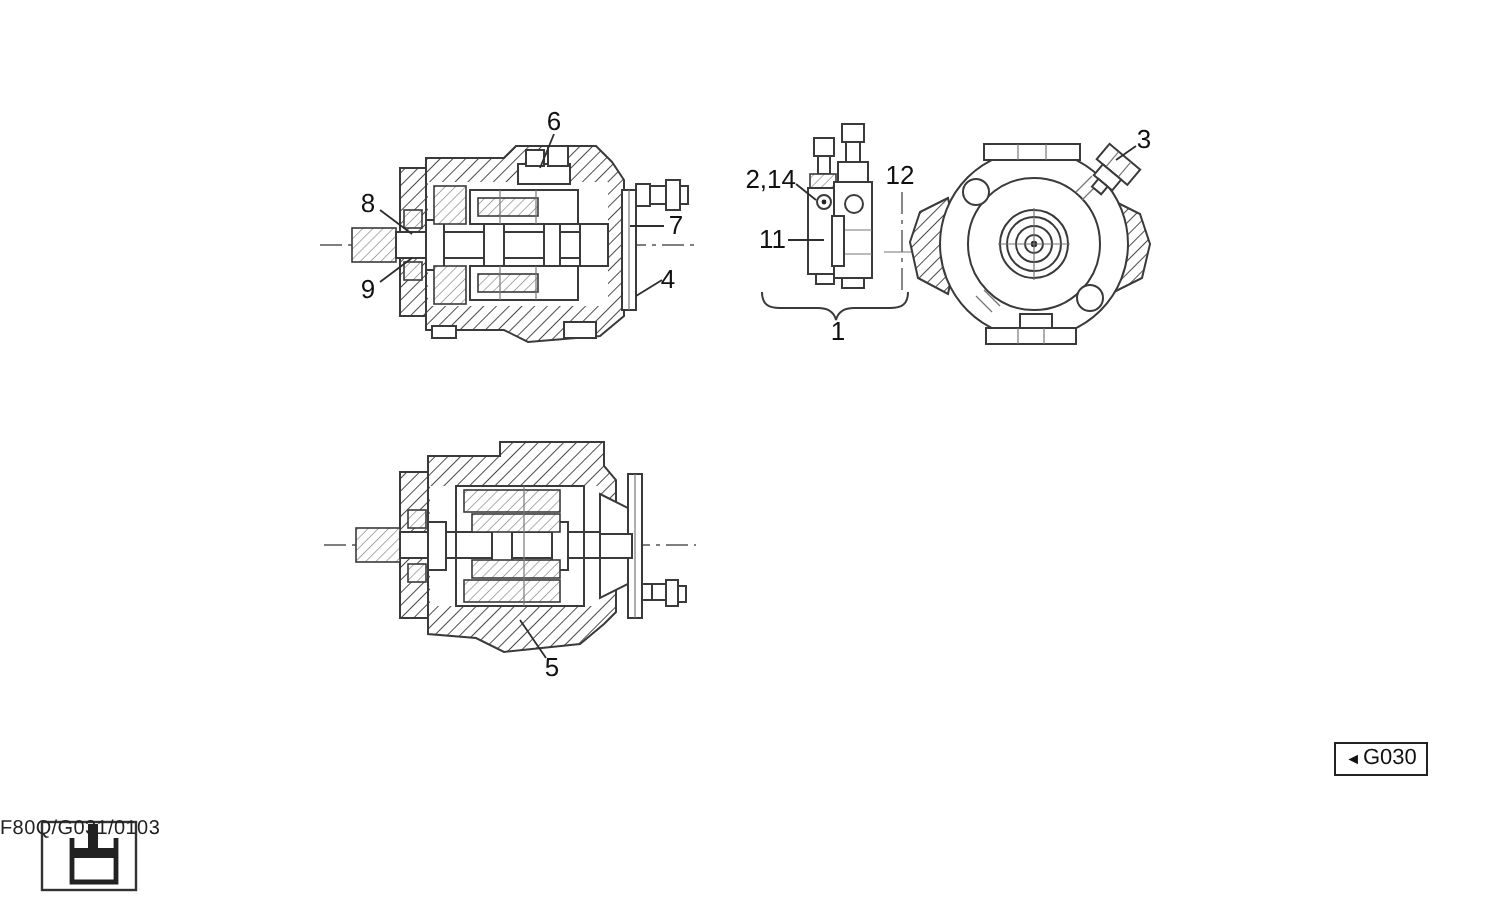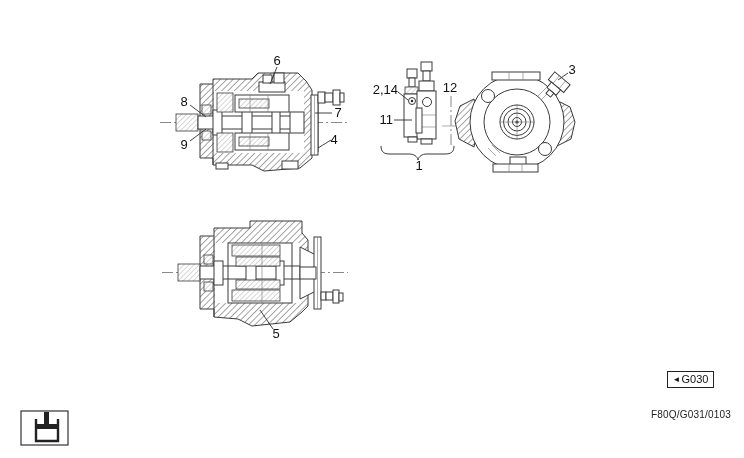--- a/index.html
+++ b/index.html
@@ -16,21 +16,21 @@
   .ld {stroke:#2e2e2e;stroke-width:0.9;fill:none;}
   .thin{stroke:#777;stroke-width:0.6;fill:none;}
   .callout{font-family:"Liberation Sans",sans-serif;font-size:13px;fill:#111;cursor:pointer;}
   .dk {fill:#222;stroke:none;}
   
   .figure-ref{position:absolute;left:667px;top:371px;width:45px;height:15px;
       border:1px solid #222;background:#fff;display:flex;align-items:center;
       justify-content:center;font-size:11px;line-height:15px;cursor:pointer;}
   .figure-ref .arrow{font-size:8px;margin-right:1px;}
   
-  .drawing-code{position:absolute;top:409px;left:0;width:731px;text-align:right;
+  .drawing-code{position:absolute;top:409px;left:0;width:731px;text-align:left;
       font-size:10px;color:#222;letter-spacing:0.2px;}
 </style>
 </head>
 <body>
 
 <div class="page">
 
   <svg class="diagram-svg" width="744" height="458" viewBox="0 0 744 458">
     <defs>
       <pattern id="hatch" width="4.5" height="4.5" patternUnits="userSpaceOnUse" patternTransform="rotate(45)">

